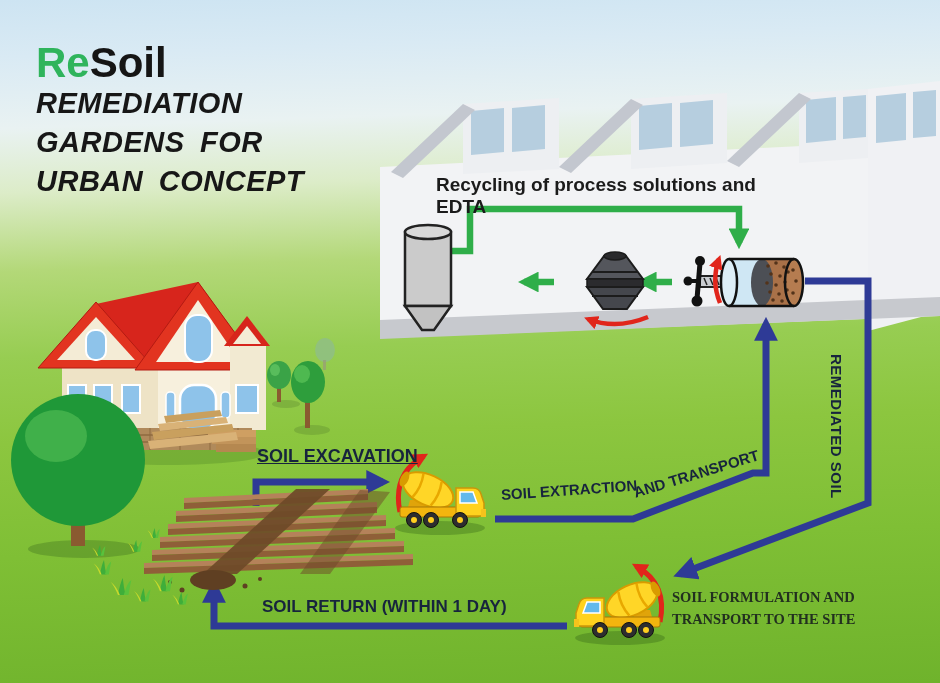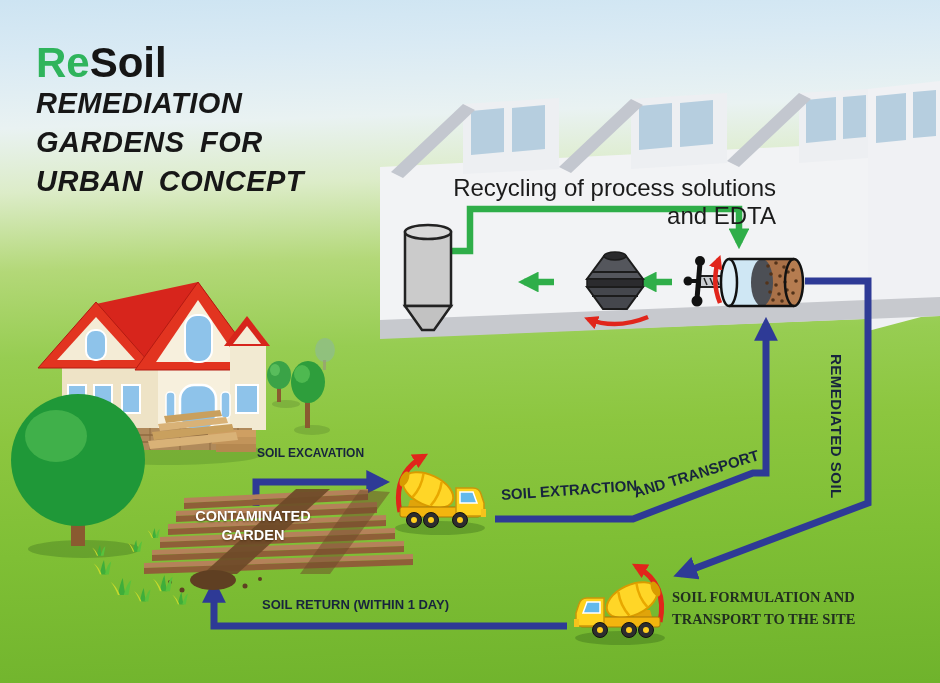--- a/index.html
+++ b/index.html
@@ -11,27 +11,27 @@
       #b3d878 38%, #97cd52 50%, #8cc63f 62%, #7fbf35 78%, #6fb32c 100%);
   }
   svg{position:absolute;left:0;top:0;}
   .lbl{position:absolute;font-weight:700;color:#17243d;white-space:nowrap;}
   .title-block{position:absolute;left:36px;top:42px;line-height:1.0;}
   .brand{font-size:42px;font-weight:700;letter-spacing:0px;}
   .brand .re{color:#2fb45c;}
   .brand .soil{color:#151515;}
   .title-line{font-size:29px;font-weight:700;color:#171717;line-height:1.34;
     letter-spacing:0.5px;word-spacing:7px;font-style:italic;}
-  .factory-caption{position:absolute;left:436px;top:174px;width:340px;text-align:right;
-    font-weight:400;font-size:24px;color:#1b1b1b;}
-  .lbl-excavation{left:257px;top:446px;font-size:12px;}
+  .factory-caption{position:absolute;left:436px;top:174px;width:340px;text-align:left;
+    font-weight:700;font-size:19px;color:#1b1b1b;}
+  .lbl-excavation{left:257px;top:446px;font-size:18px;text-decoration:underline;}
   .lbl-extraction{left:501px;top:486px;font-size:15px;transform:rotate(-4deg);transform-origin:left center;}
   .lbl-transport{left:634px;top:484px;font-size:15px;transform:rotate(-17deg);transform-origin:left center;}
   .lbl-remediated{left:828px;top:354px;font-size:15px;writing-mode:vertical-rl;letter-spacing:0.5px;}
-  .lbl-return{left:262px;top:597px;font-size:13px;text-align:right;}
+  .lbl-return{left:262px;top:597px;font-size:17px;text-align:right;}
   .lbl-formulation{left:672px;top:587px;font-size:14.5px;color:#22301f;line-height:1.5;white-space:nowrap;font-family:Liberation Serif, serif;}
   .lbl-garden{left:177px;top:507px;width:152px;text-align:center;color:#ffffff;
     font-size:14.5px;line-height:1.3;text-shadow:0 1px 2px rgba(60,35,10,.65);position:absolute;font-weight:700;}
 </style>
 </head>
 <body>
 
 <div class="canvas">
 
 <svg width="940" height="683" viewBox="0 0 940 683">
@@ -277,18 +277,14 @@
 
 <div class="lbl lbl-excavation">SOIL EXCAVATION</div>
 <div class="lbl lbl-extraction">SOIL EXTRACTION</div>
 <div class="lbl lbl-transport">AND TRANSPORT</div>
 <div class="lbl lbl-remediated">REMEDIATED SOIL</div>
 <div class="lbl lbl-return">SOIL RETURN (WITHIN 1 DAY)</div>
 <div class="lbl lbl-formulation">
   <div>SOIL FORMULATION AND</div>
   <div>TRANSPORT TO THE SITE</div>
 </div>
-<div class="lbl-garden">
-  <div>CONTAMINATED</div>
-  <div>GARDEN</div>
+
 </div>
 
-</div>
-
 </body></html>

